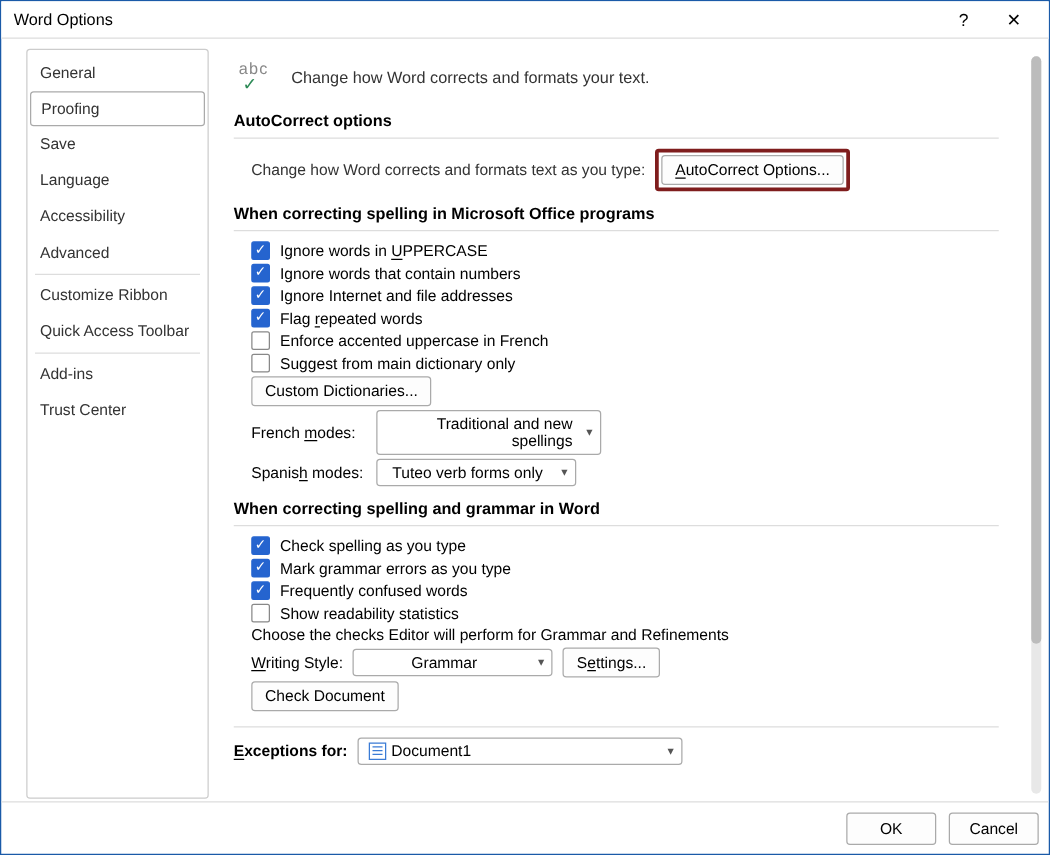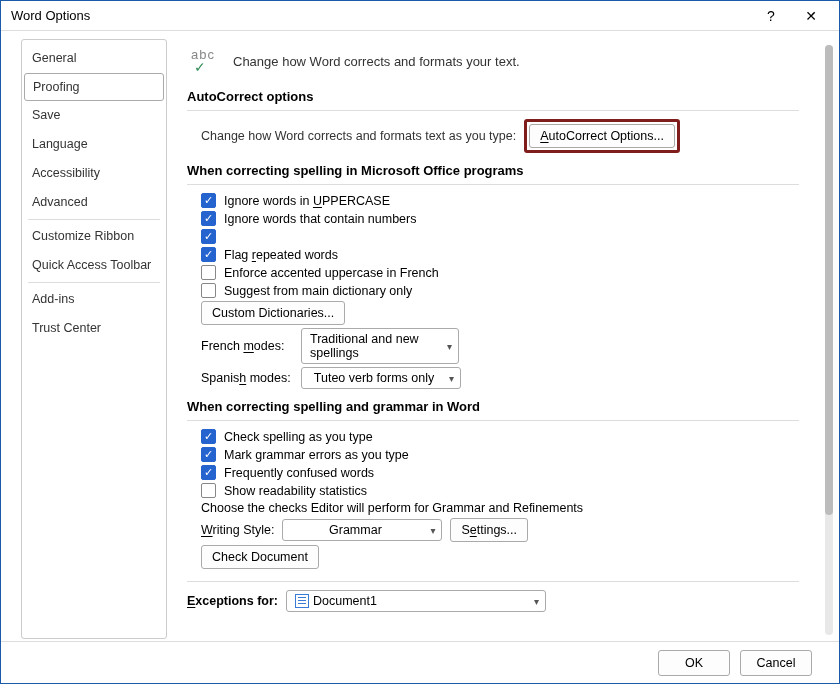--- a/index.html
+++ b/index.html
@@ -146,42 +146,42 @@
     align-items: center;
     cursor: pointer;
   }
   .select::after {
     content: "▾";
     position: absolute;
     right: 6px;
     font-size: 10px;
     color: #555;
   }
-  .select.w180 { width: 158px; }
+  .select.w180 { width: 180px; text-align: right; }
   .select.w160 { width: 160px; justify-content: center; }
   .select.w260 { width: 260px; }
   .doc-icon {
     width: 14px; height: 14px;
     background: linear-gradient(#fff,#fff);
     border: 1px solid #3a7bd5;
     display: inline-block;
     margin-right: 4px;
     position: relative;
   }
   .doc-icon::before { content: ""; position: absolute; top:2px; left:2px; right:2px; height:1px; background:#3a7bd5; box-shadow: 0 3px 0 #3a7bd5, 0 6px 0 #3a7bd5; }
   .label-col { width: 92px; display: inline-block; }
   .u { text-decoration: underline; text-decoration-thickness: 1px; text-underline-offset: 2px; }
   .footer {
     height: 42px;
     border-top: 1px solid #ddd;
     display: flex;
     align-items: center;
     justify-content: flex-end;
     gap: 10px;
-    padding-right: 27px;
+    padding-right: 8px;
   }
   .footer .btn { width: 72px; text-align: center; padding: 5px 0; }
 </style>
 </head>
 <body>
 
 <div class="titlebar">
   <span class="title">Word Options</span>
   <div class="help">?</div>
   <div class="close">✕</div>
@@ -231,20 +231,21 @@
     <div class="check-row">
         <span class="cb checked"></span>
         <span>Ignore words in <span class="u">U</span>PPERCASE</span>
       </div>
     <div class="check-row">
         <span class="cb checked"></span>
         <span>Ignore words that contain numbers</span>
       </div>
     <div class="check-row">
         <span class="cb checked"></span>
+        <span>Ignore Internet and file addresses</span>
       </div>
     <div class="check-row">
         <span class="cb checked"></span>
         <span>Flag <span class="u">r</span>epeated words</span>
       </div>
     <div class="check-row">
         <span class="cb"></span>
         <span>Enforce accented uppercase in French</span>
       </div>
     <div class="check-row">

